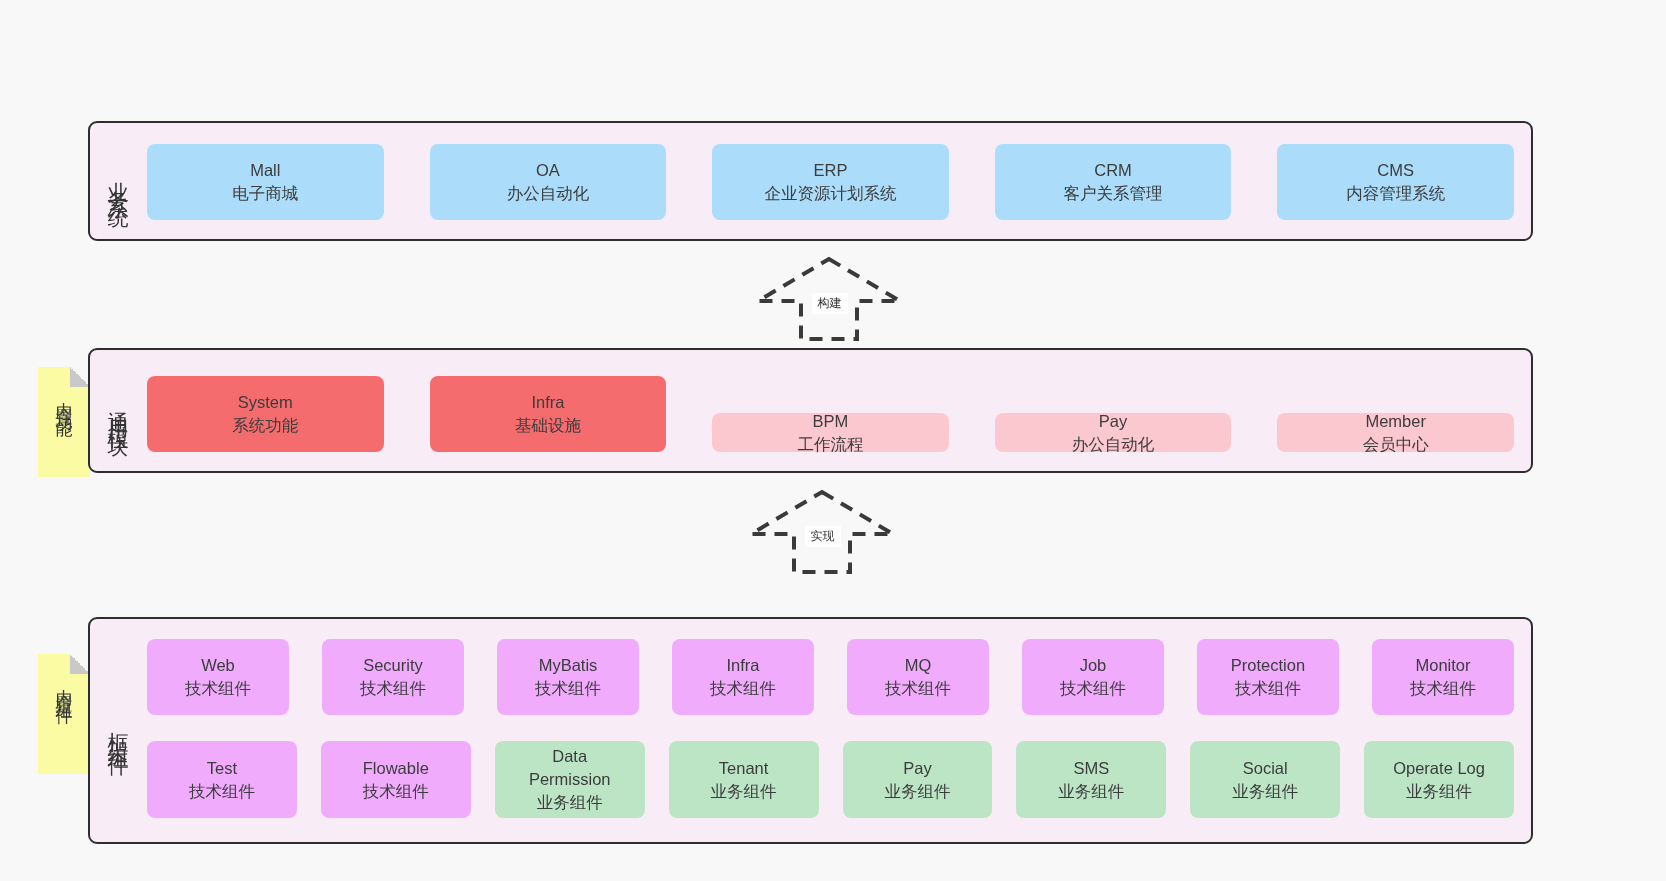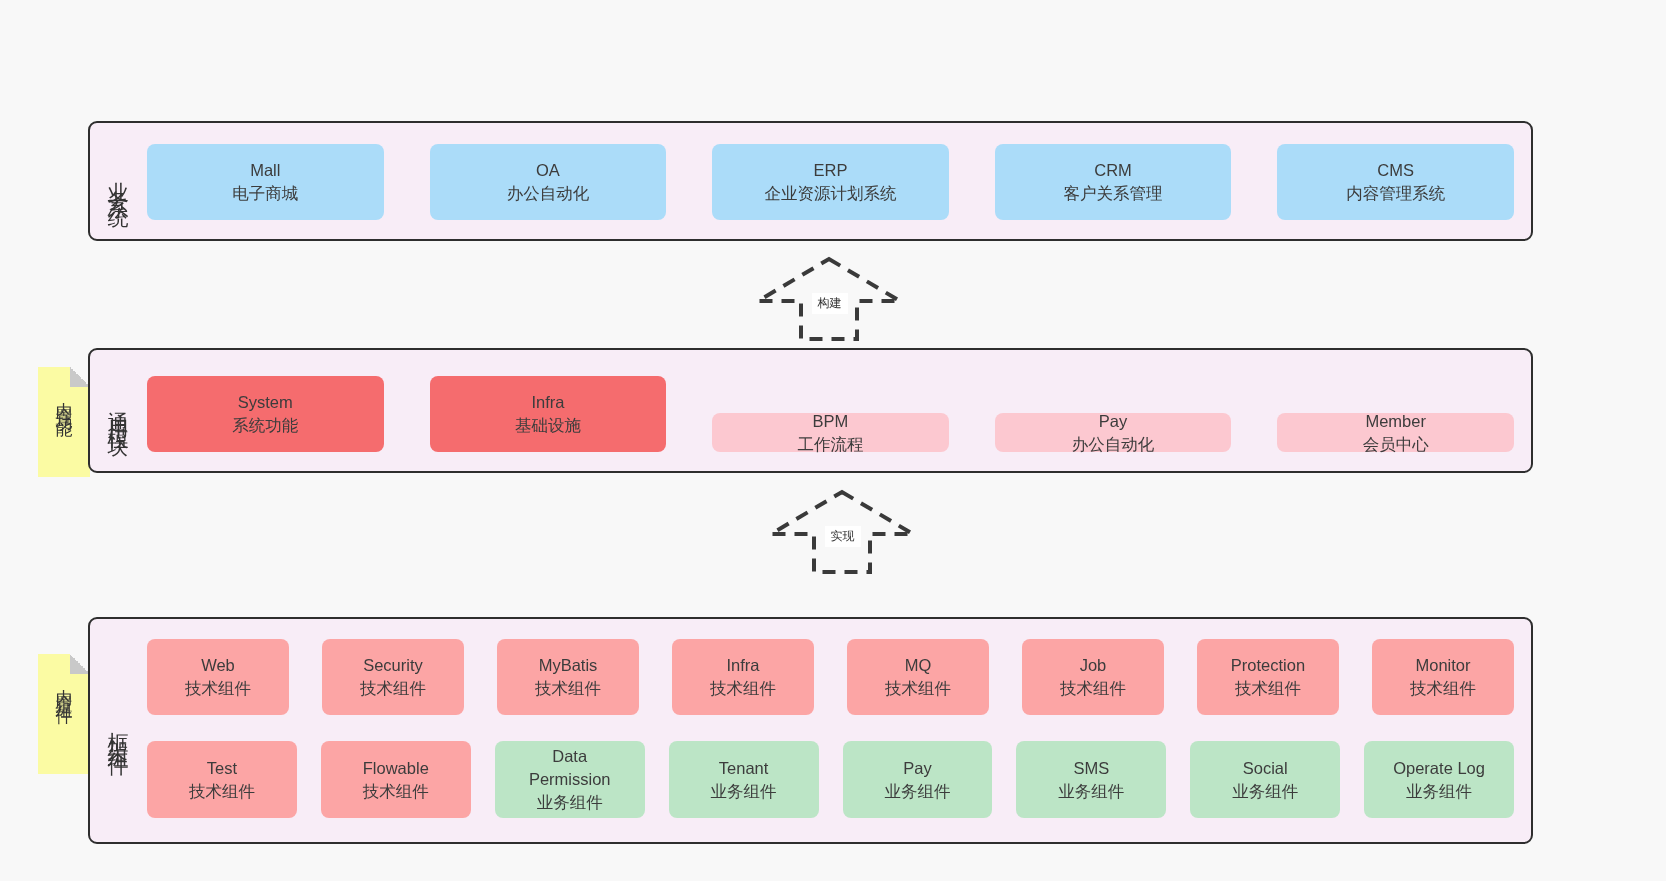--- a/index.html
+++ b/index.html
@@ -31,41 +31,41 @@
   #layer-components .row1{top:20px;height:76px;}
   #layer-components .row2{top:122px;height:77px;gap:24px;}
   .box{
     flex:1;border-radius:8px;display:flex;flex-direction:column;
     justify-content:center;align-items:center;text-align:center;
     font-size:16.5px;line-height:23px;color:#3c3c3c;
   }
   .c-blue{background:#abdcf9;}
   .c-red{background:#f56c6e;}
   .c-pink{background:#fcc8d0;margin-top:37px;}
-  .c-green{background:#fca5a5;}
+  .c-green{background:#f0abfc;}
   .c-lgreen{background:#bce5c6;}
   .wrap-en .en{max-width:98px;}
   
   .sticky{
     position:absolute;left:38px;width:52px;z-index:1;
     background:
       linear-gradient(to bottom left,#f8f8f8 0 50%,#c9c9c9 50% 100%) top right/20px 20px no-repeat,
       #fbfba3;
   }
   #sticky-modules{top:367px;height:110px;}
   #sticky-components{top:654px;height:120px;}
   .sticky-label{
     position:absolute;left:50%;transform:translateX(-50%);top:22px;
     writing-mode:vertical-rl;font-size:17px;letter-spacing:6px;color:#333;
     white-space:nowrap;
   }
   
   .arrow{position:absolute;width:165px;height:88px;z-index:1;}
   #arrow-build{left:747px;top:255px;}
-  #arrow-implement{left:760px;top:488px;}
+  #arrow-implement{left:740px;top:488px;}
   .arrow svg{display:block;}
   .arrow-label{
     position:absolute;left:50%;top:38px;transform:translateX(-50%);
     background:#ffffff;padding:2px 6px;font-size:12px;color:#333;
   }
 </style>
 </head>
 <body>
 
 <div class="layer" id="layer-business">

